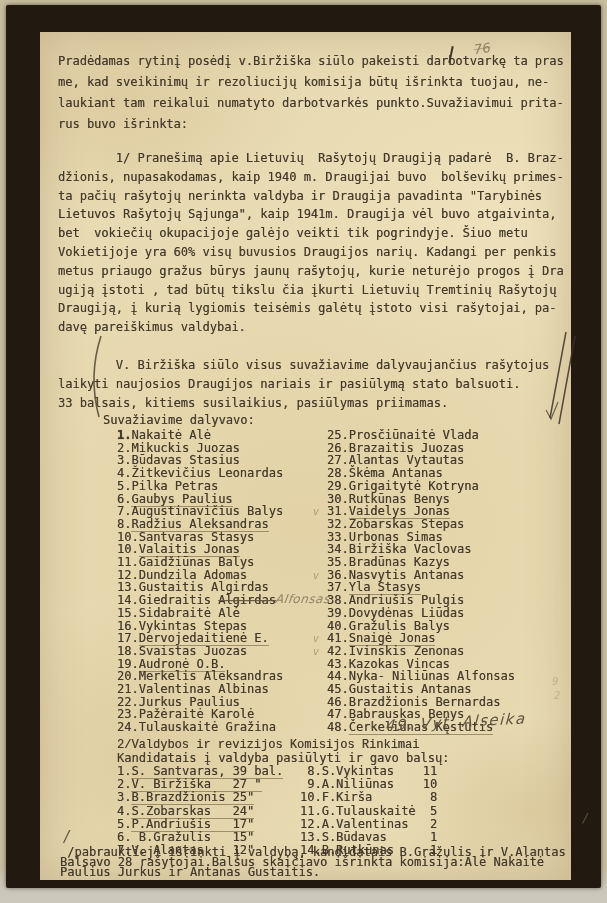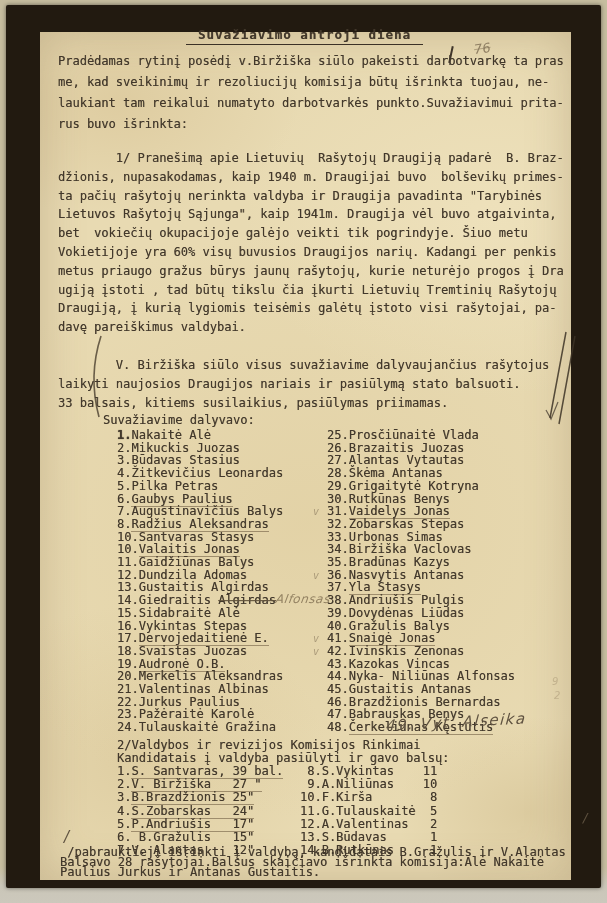--- a/index.html
+++ b/index.html
@@ -54,21 +54,20 @@
 </style>
 </head>
 <body>
 
 <div class="stage">
   <div class="frame"></div>
   <div class="page">
 
     <div class="hand" style="left:434px;top:9px;font-size:13px;transform:rotate(-8deg);text-decoration:line-through;text-decoration-color:rgba(143,127,99,.6);">76</div>
 
-    <div class="tw title" style="left:146px;top:-5px;">Suvažiavimo antroji diena</div>
 
     <div style="position:absolute;left:410px;top:14px;width:1.5px;height:17px;background:#3f352a;transform:rotate(12deg);"></div>
 
     <div class="tw" style="left:18px;top:19px;line-height:21px;">Pradėdamas rytinį posėdį v.Biržiška siūlo pakeisti darbotvarkę ta pras
 me, kad sveikinimų ir rezoliucijų komisija būtų išrinkta tuojau, ne-
 laukiant tam reikalui numatyto darbotvarkės punkto.Suvažiavimui prita-
 rus buvo išrinkta:</div>
 
 
     <div class="tw" style="left:18px;top:117px;line-height:18.8px;">        1/ Pranešimą apie Lietuvių  Rašytojų Draugiją padarė  B. Braz-
@@ -97,21 +96,21 @@
     </svg>
 
     <div class="tw" style="left:63px;top:381px;">Suvažiavime dalyvavo:</div>
 
     <div class="tw" id="plist-left" style="left:77px;top:397px;line-height:12.7px;font-size:12px;"><div class="lrow"><span class="num">1.</span><span>Nakaitė Alė</span></div><div class="lrow"><span class="num">2.</span><span>Mikuckis Juozas</span></div><div class="lrow"><span class="num">3.</span><span>Būdavas Stasius</span></div><div class="lrow"><span class="num">4.</span><span>Žitkevičius Leonardas</span></div><div class="lrow"><span class="num">5.</span><span>Pilka Petras</span></div><div class="lrow"><span class="num">6.</span><span class="u">Gaubys Paulius</span></div><div class="lrow"><span class="num">7.</span><span>Augustinavičius Balys</span></div><div class="lrow"><span class="num">8.</span><span class="u">Radžius Aleksandras</span></div><div class="lrow"><span class="num">10.</span><span>Santvaras Stasys</span></div><div class="lrow"><span class="num">10.</span><span class="u">Valaitis Jonas</span></div><div class="lrow"><span class="num">11.</span><span>Gaidžiūnas Balys</span></div><div class="lrow"><span class="num">12.</span><span>Dundzila Adomas</span></div><div class="lrow"><span class="num">13.</span><span>Gustaitis Algirdas</span></div><div class="lrow"><span class="num">14.</span><span>Giedraitis </span><span class="strike">Algirdas</span><span class="hand-inline">Alfonsas</span></div><div class="lrow"><span class="num">15.</span><span>Sidabraitė Alė</span></div><div class="lrow"><span class="num">16.</span><span>Vykintas Stepas</span></div><div class="lrow"><span class="num">17.</span><span class="u">Dervojedaitienė E.</span></div><div class="lrow"><span class="num">18.</span><span>Svaistas Juozas</span></div><div class="lrow"><span class="num">19.</span><span class="u">Audronė O.B.</span></div><div class="lrow"><span class="num">20.</span><span>Merkelis Aleksandras</span></div><div class="lrow"><span class="num">21.</span><span>Valentinas Albinas</span></div><div class="lrow"><span class="num">22.</span><span>Jurkus Paulius</span></div><div class="lrow"><span class="num">23.</span><span>Pažėraitė Karolė</span></div><div class="lrow"><span class="num">24.</span><span>Tulauskaitė Gražina</span></div></div>
 
     <div class="tw" id="plist-right" style="left:287px;top:397px;line-height:12.7px;font-size:12px;"><div class="lrow"><span class="num">25.</span><span>Prosčiūnaitė Vlada</span></div><div class="lrow"><span class="num">26.</span><span>Brazaitis Juozas</span></div><div class="lrow"><span class="num">27.</span><span>Alantas Vytautas</span></div><div class="lrow"><span class="num">28.</span><span>Škėma Antanas</span></div><div class="lrow"><span class="num">29.</span><span>Grigaitytė Kotryna</span></div><div class="lrow"><span class="num">30.</span><span>Rutkūnas Benys</span></div><div class="lrow"><span class="num">31.</span><span class="u">Vaidelys Jonas</span><span class="tick">v</span></div><div class="lrow"><span class="num">32.</span><span>Zobarskas Stepas</span></div><div class="lrow"><span class="num">33.</span><span>Urbonas Simas</span></div><div class="lrow"><span class="num">34.</span><span>Biržiška Vaclovas</span></div><div class="lrow"><span class="num">35.</span><span>Bradūnas Kazys</span></div><div class="lrow"><span class="num">36.</span><span>Nasvytis Antanas</span><span class="tick">v</span></div><div class="lrow"><span class="num">37.</span><span class="u">Yla Stasys</span></div><div class="lrow"><span class="num">38.</span><span>Andriušis Pulgis</span></div><div class="lrow"><span class="num">39.</span><span>Dovydėnas Liūdas</span></div><div class="lrow"><span class="num">40.</span><span>Gražulis Balys</span></div><div class="lrow"><span class="num">41.</span><span class="u">Snaigė Jonas</span><span class="tick">v</span></div><div class="lrow"><span class="num">42.</span><span>Ivinskis Zenonas</span><span class="tick">v</span></div><div class="lrow"><span class="num">43.</span><span>Kazokas Vincas</span></div><div class="lrow"><span class="num">44.</span><span>Nyka- Niliūnas Alfonsas</span></div><div class="lrow"><span class="num">45.</span><span>Gustaitis Antanas</span></div><div class="lrow"><span class="num">46.</span><span>Brazdžionis Bernardas</span></div><div class="lrow"><span class="num">47.</span><span>Babrauskas Benys</span></div><div class="lrow"><span class="num">48.</span><span class="u">Čerkeliūnas Kęstutis</span></div></div>
 
     <div class="hand hand-dark" style="left:346px;top:681px;font-size:15px;letter-spacing:1.5px;transform:rotate(-3deg) skewX(-8deg);">49. Vyt. Alseika</div>
 
-    <div class="tw" style="left:77px;top:706px;">2/Valdybos ir revizijos Komisijos Rinkimai</div>
+    <div class="tw" style="left:77px;top:706px;font-family:Liberation Mono, monospace;">2/Valdybos ir revizijos Komisijos Rinkimai</div>
     <div class="tw" style="left:77px;top:719px;">Kandidatais į valdyba pasiūlyti ir gavo balsų:</div>
 
     <div class="tw" style="left:77px;top:733px;line-height:13.2px;"><div class="lrow"><span class="num">1.</span><span class="u">S. Santvaras, 39 bal.</span></div><div class="lrow"><span class="num">2.</span><span class="u">V. Biržiška   27 "</span></div><div class="lrow"><span class="num">3.</span><span class="u">B.Brazdžionis 25"</span></div><div class="lrow"><span class="num">4.</span><span class="u">S.Zobarskas   24"</span></div><div class="lrow"><span class="num">5.</span><span class="u">P.Andriušis   17"</span></div><div class="lrow"><span class="num">6. </span><span>B.Gražulis   15"</span></div><div class="lrow"><span class="num">7.</span><span>V. Alantas    12"</span></div></div>
 
     <div class="tw" style="left:260px;top:733px;line-height:13.2px;"><div class="lrow"> 8.S.Vykintas    11</div><div class="lrow"> 9.A.Niliūnas    10</div><div class="lrow">10.F.Kirša        8</div><div class="lrow">11.G.Tulauskaitė  5</div><div class="lrow">12.A.Valentinas   2</div><div class="lrow">13.S.Būdavas      1</div><div class="lrow">14.B.Rutkūnas     1</div></div>
 
     <div class="hand hand-dark" style="left:24px;top:796px;font-size:15px;">/</div>
     <div class="hand hand-dark" style="left:543px;top:778px;font-size:13px;">/</div>
 
     <div class="hand faint" style="left:512px;top:644px;font-size:10px;">9</div>

